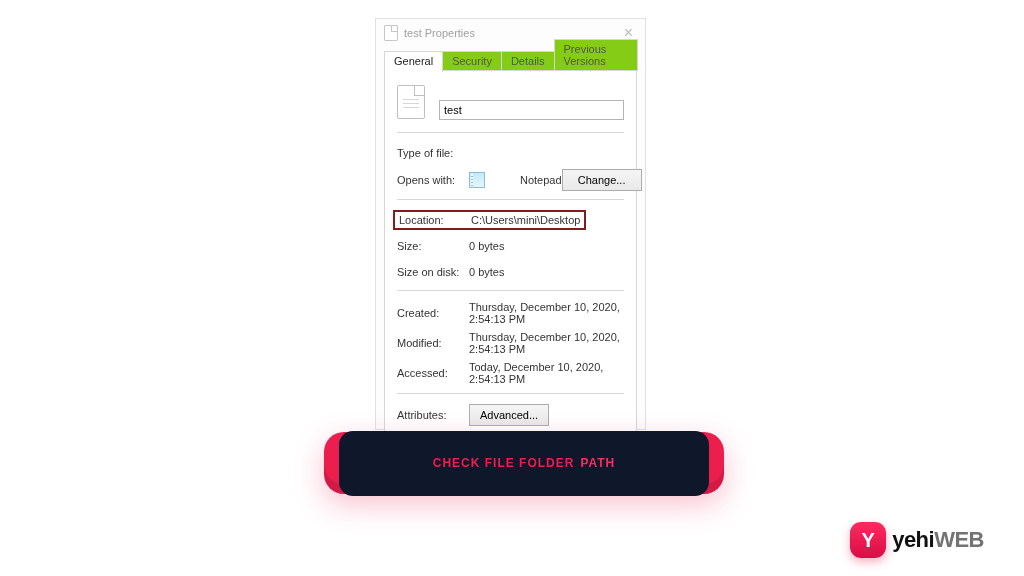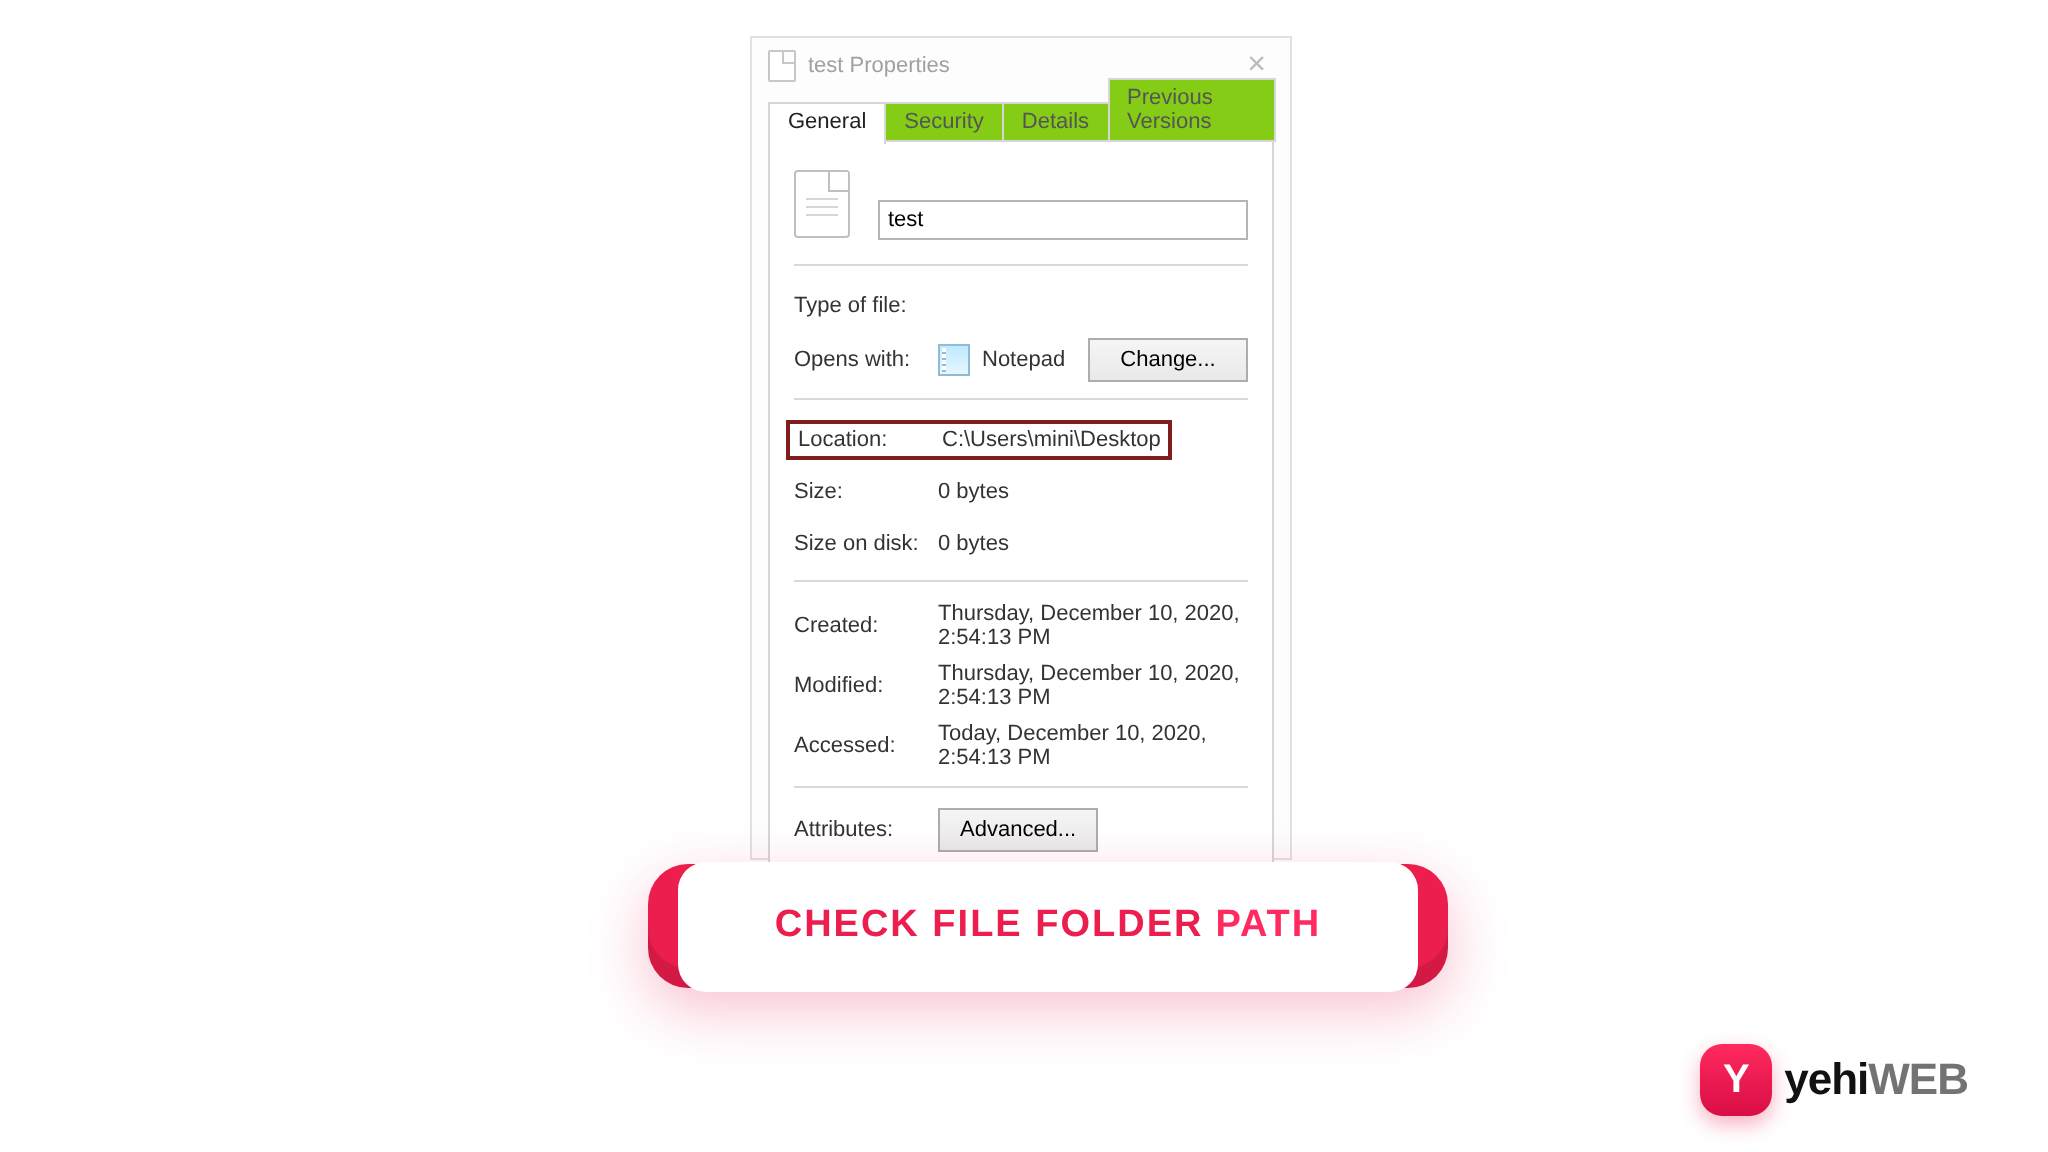--- a/index.html
+++ b/index.html
@@ -187,27 +187,27 @@
     background: #eb1e4e;
     box-shadow: 0 10px 30px rgba(235,30,78,0.28), inset 0 -10px 0 rgba(0,0,0,0.10);
     display: flex;
     align-items: center;
     justify-content: center;
   }
   .banner-inner {
     width: 370px;
     height: 65px;
     border-radius: 14px;
-    background: #ffffff;
+    background: #0f172a;
     display: flex;
     align-items: center;
     justify-content: center;
     font-family: "Segoe UI", Arial, sans-serif;
     font-weight: 800;
-    font-size: 19px;
+    font-size: 12px;
     letter-spacing: 1px;
     color: #eb1e4e;
   }
   .banner-inner .accent { color: #ff2a5f; margin-left: 6px; }
   .logo {
     position: absolute;
     right: 40px;
     bottom: 18px;
     display: flex;
     align-items: center;
@@ -254,21 +254,21 @@
         <span class="big-doc-icon"></span>
         <input class="name-input" value="test" style="">
       </div>
       <hr class="hr">
 
       <div class="row">
         <span class="label">Type of file:</span>
       </div>
       <div class="row">
         <span class="label">Opens with:</span>
-        <span class="value" style="display:flex;align-items:center;">
+        <span class="value" style="display:flex;align-items:center;gap:29px;">
           <span class="notepad-icon"></span>
           <span>Notepad</span>
         </span>
         <button class="btn">Change...</button>
       </div>
       <hr class="hr">
 
       <div class="row">
         <span class="highlight">
           <span class="label" style="width:72px;">Location:</span>

